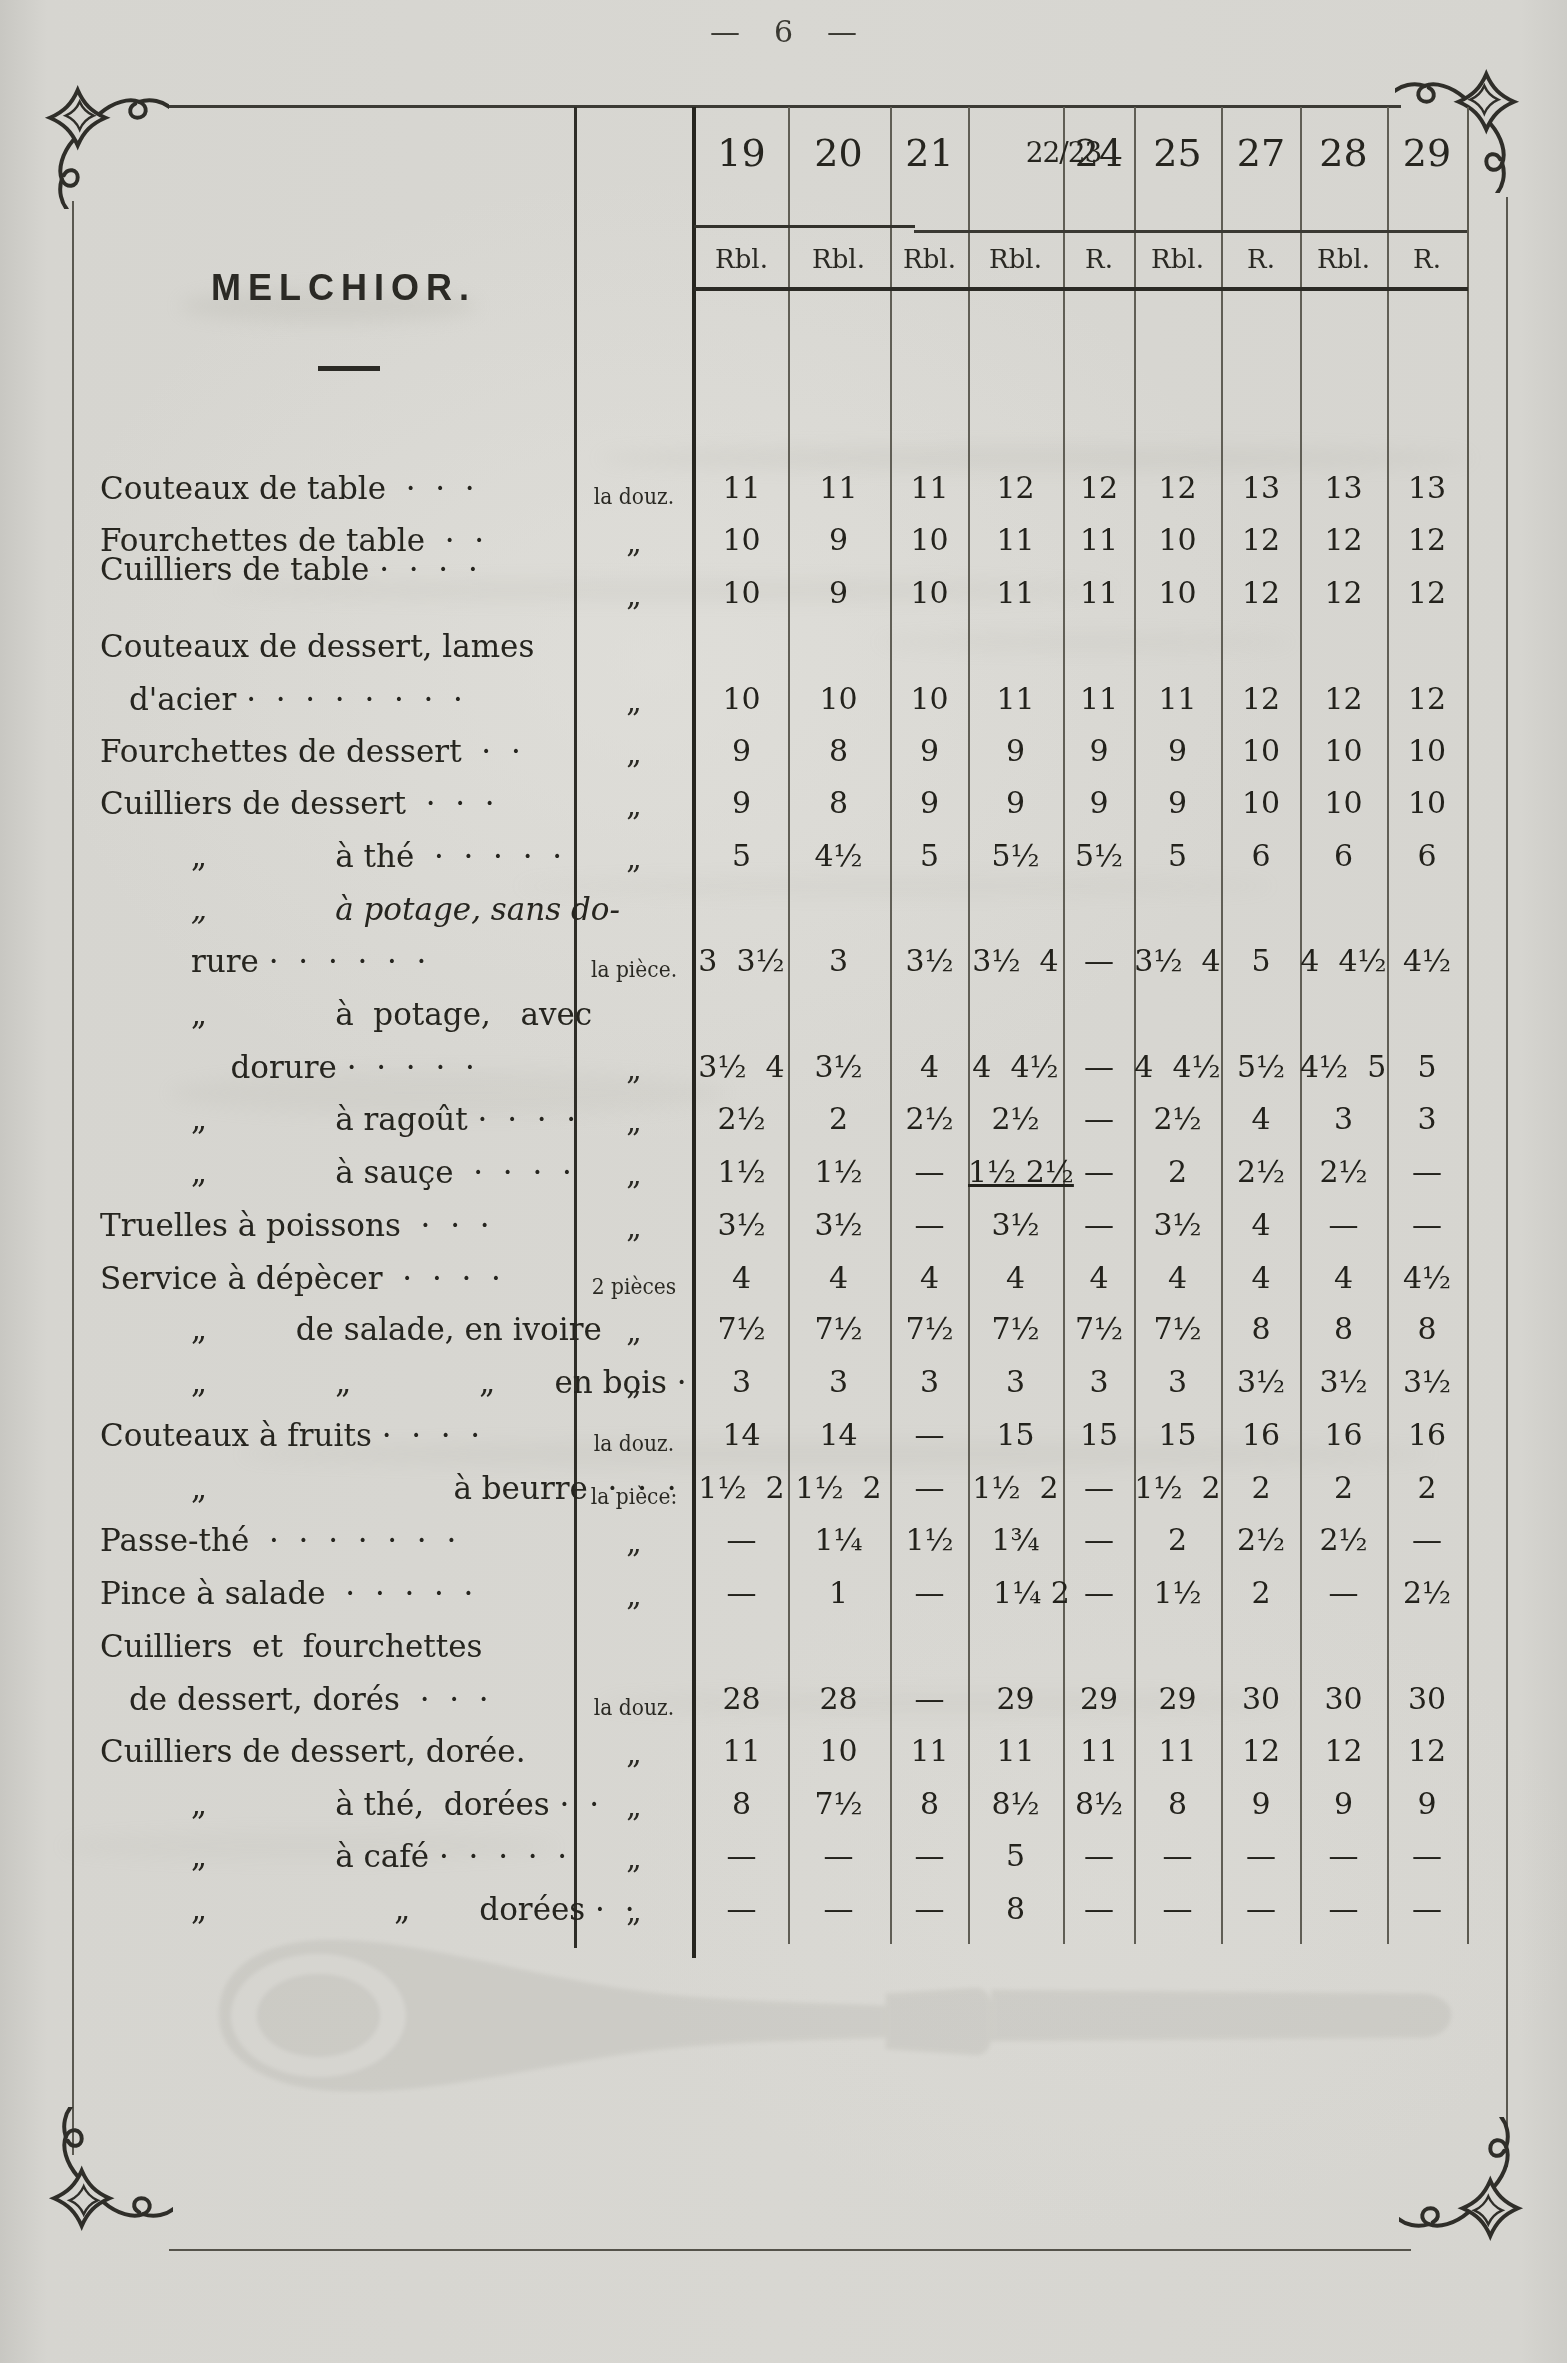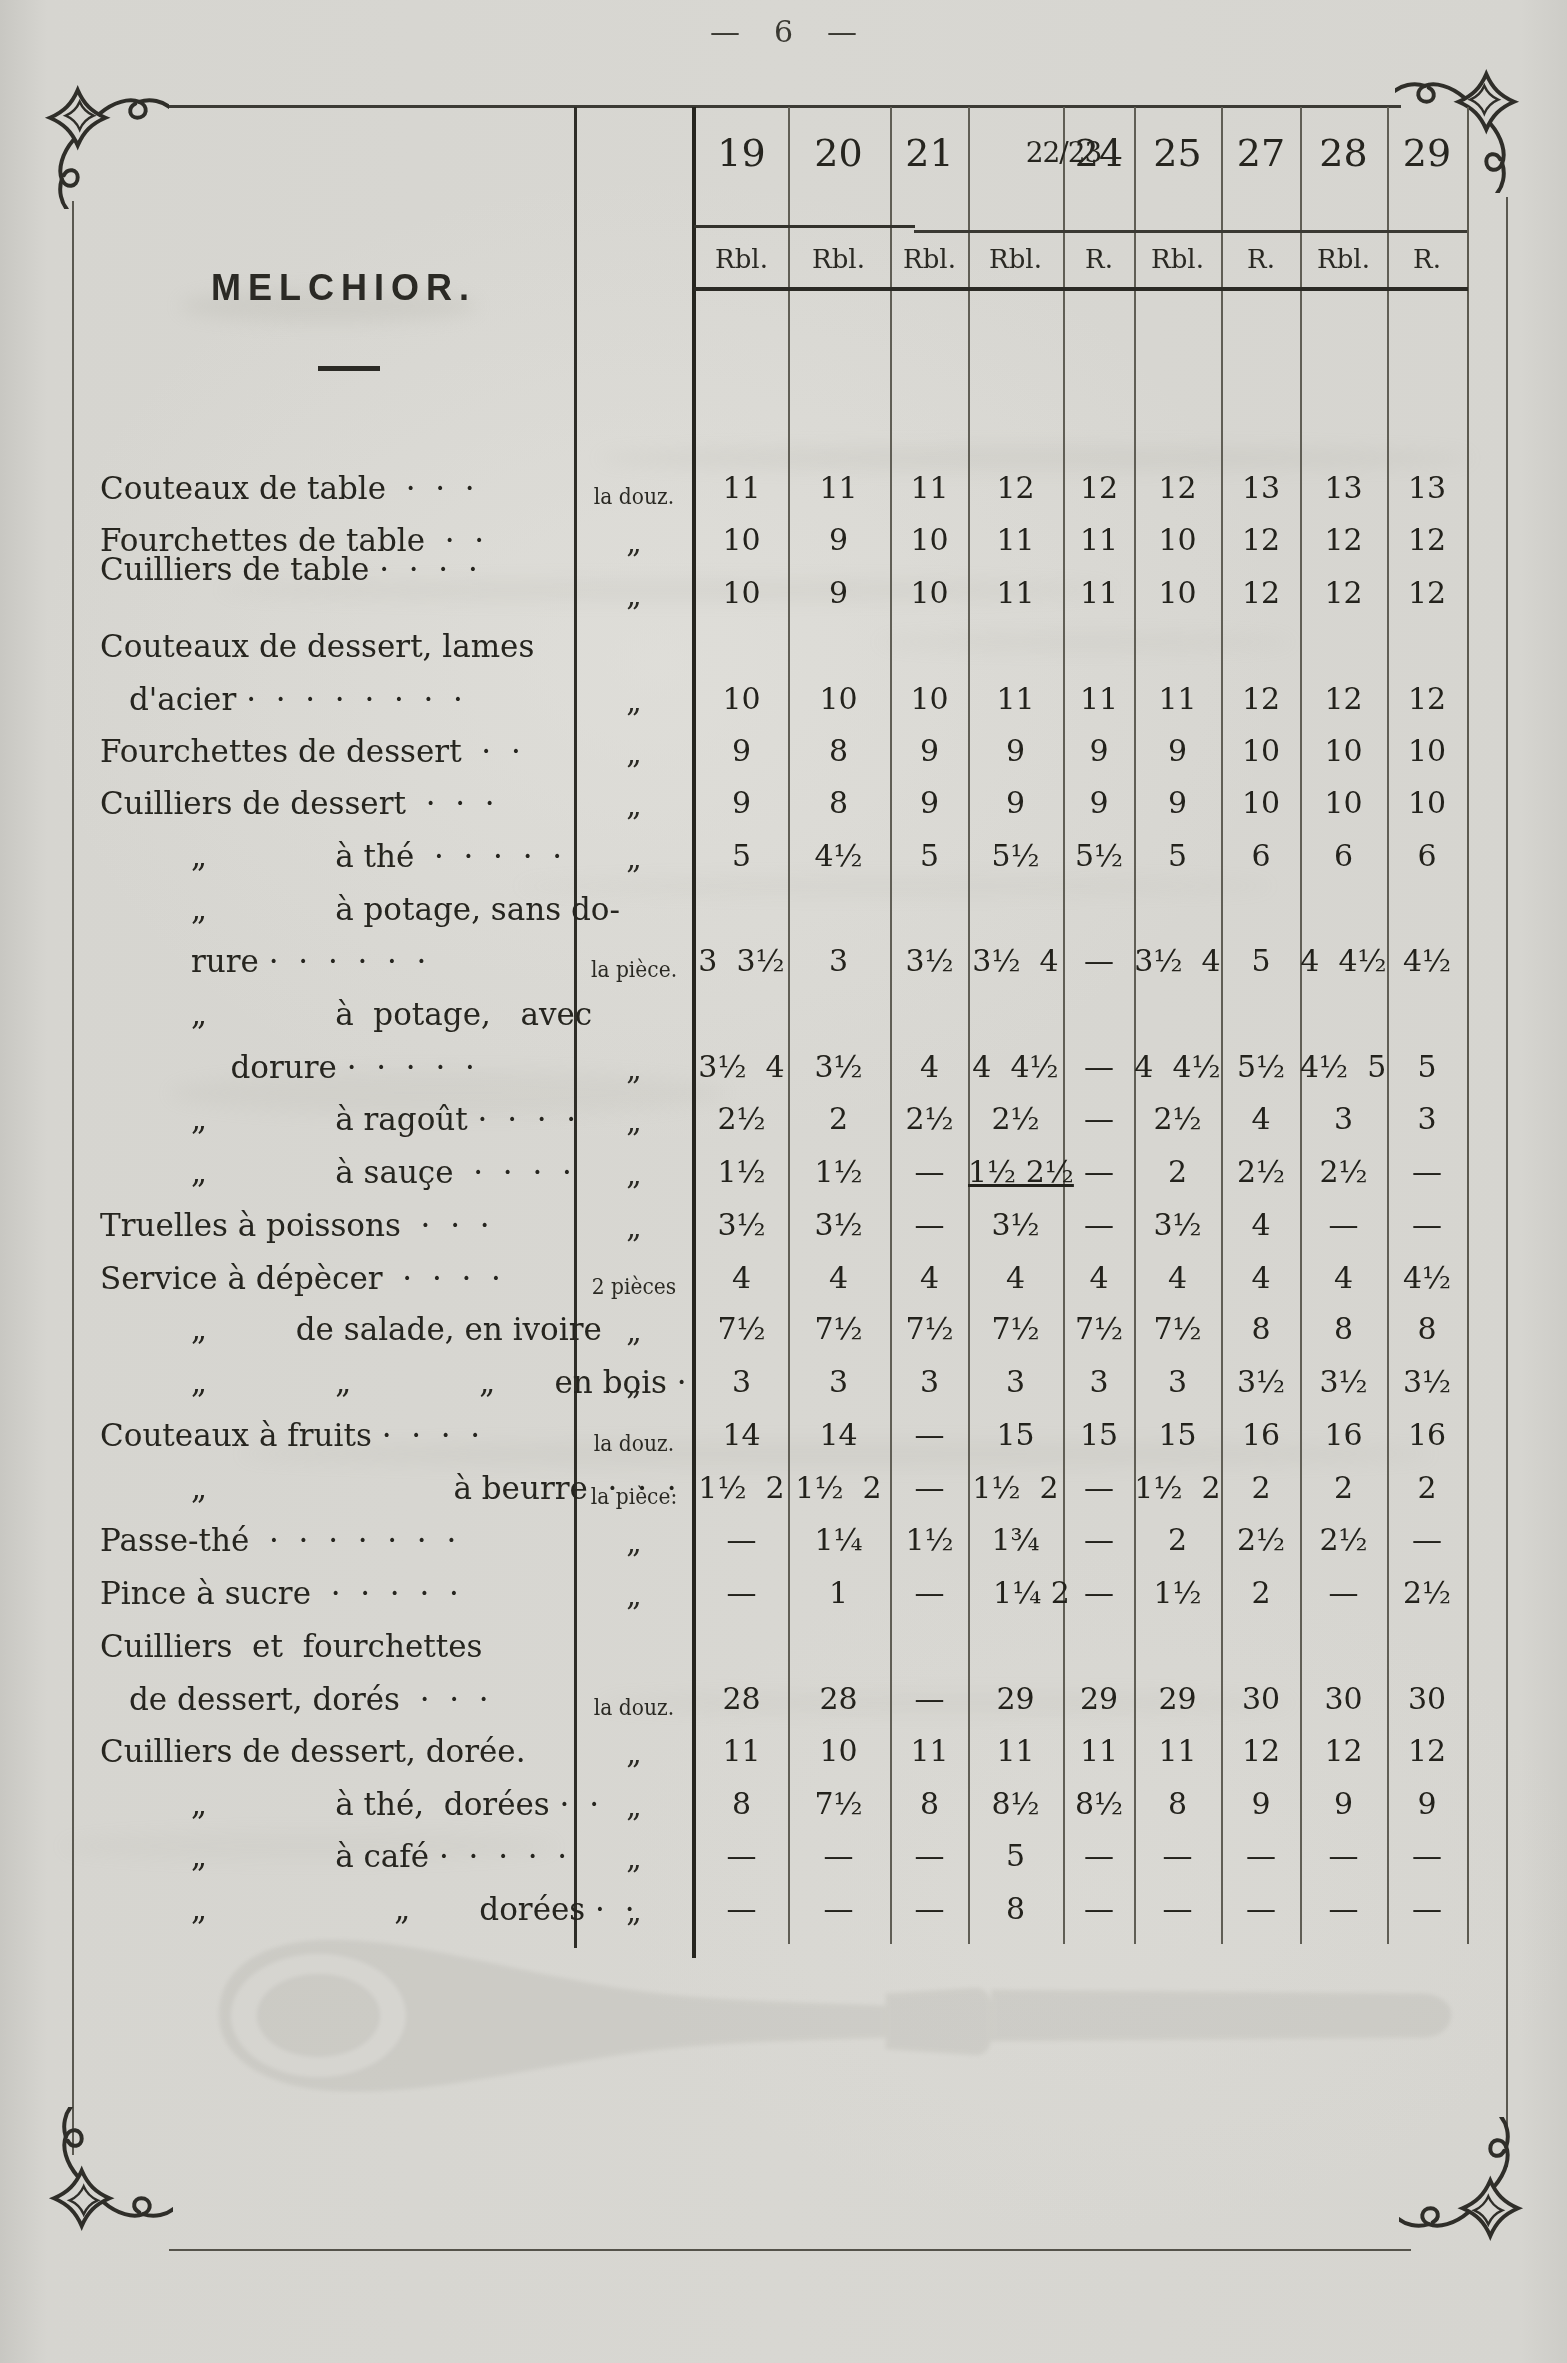--- a/index.html
+++ b/index.html
@@ -221,21 +221,21 @@
       <div class="unit uq" style="top: 838px;">„</div>
       <div class="val" style="left: 694px; width: 95px; top: 834px;">5</div>
       <div class="val" style="left: 788px; width: 101px; top: 834px;">4½</div>
       <div class="val" style="left: 890px; width: 79px; top: 834px;">5</div>
       <div class="val" style="left: 968px; width: 95px; top: 834px;">5½</div>
       <div class="val" style="left: 1063px; width: 72px; top: 834px;">5½</div>
       <div class="val" style="left: 1134px; width: 87px; top: 834px;">5</div>
       <div class="val" style="left: 1221px; width: 80px; top: 834px;">6</div>
       <div class="val" style="left: 1300px; width: 87px; top: 834px;">6</div>
       <div class="val" style="left: 1387px; width: 80px; top: 834px;">6</div>
-      <div class="lbl ind1" style="top: 887px;">„             à potage, sans do-</div>
+      <div class="lbl ind1" style="top: 887px; font-style: italic;">„             à potage, sans do-</div>
       <div class="lbl ind1" style="top: 939px;">rure ·  ·  ·  ·  ·  ·</div>
       <div class="unit" style="top: 947px;">la pièce.</div>
       <div class="val" style="left: 694px; width: 95px; top: 939px;">3  3½</div>
       <div class="val" style="left: 788px; width: 101px; top: 939px;">3</div>
       <div class="val" style="left: 890px; width: 79px; top: 939px;">3½</div>
       <div class="val" style="left: 968px; width: 95px; top: 939px;">3½  4</div>
       <div class="val" style="left: 1063px; width: 72px; top: 939px;">—</div>
       <div class="val" style="left: 1134px; width: 87px; top: 939px;">3½  4</div>
       <div class="val" style="left: 1221px; width: 80px; top: 939px;">5</div>
       <div class="val" style="left: 1300px; width: 87px; top: 939px;">4  4½</div>
@@ -344,21 +344,21 @@
       <div class="unit uq" style="top: 1522px;">„</div>
       <div class="val" style="left: 694px; width: 95px; top: 1518px;">—</div>
       <div class="val" style="left: 788px; width: 101px; top: 1518px;">1¼</div>
       <div class="val" style="left: 890px; width: 79px; top: 1518px;">1½</div>
       <div class="val" style="left: 968px; width: 95px; top: 1518px;">1¾</div>
       <div class="val" style="left: 1063px; width: 72px; top: 1518px;">—</div>
       <div class="val" style="left: 1134px; width: 87px; top: 1518px;">2</div>
       <div class="val" style="left: 1221px; width: 80px; top: 1518px;">2½</div>
       <div class="val" style="left: 1300px; width: 87px; top: 1518px;">2½</div>
       <div class="val" style="left: 1387px; width: 80px; top: 1518px;">—</div>
-      <div class="lbl ind0" style="top: 1571px;">Pince à sucre  ·  ·  ·  ·  ·</div>
+      <div class="lbl ind0" style="top: 1571px;">Pince à salade  ·  ·  ·  ·  ·</div>
       <div class="unit uq" style="top: 1575px;">„</div>
       <div class="val" style="left: 694px; width: 95px; top: 1571px;">—</div>
       <div class="val" style="left: 788px; width: 101px; top: 1571px;">1</div>
       <div class="val" style="left: 890px; width: 79px; top: 1571px;">—</div>
       <div class="val" style="left: 968px; width: 95px; top: 1571px; margin-left: 16px;">1¼ 2</div>
       <div class="val" style="left: 1063px; width: 72px; top: 1571px;">—</div>
       <div class="val" style="left: 1134px; width: 87px; top: 1571px;">1½</div>
       <div class="val" style="left: 1221px; width: 80px; top: 1571px;">2</div>
       <div class="val" style="left: 1300px; width: 87px; top: 1571px;">—</div>
       <div class="val" style="left: 1387px; width: 80px; top: 1571px;">2½</div>

